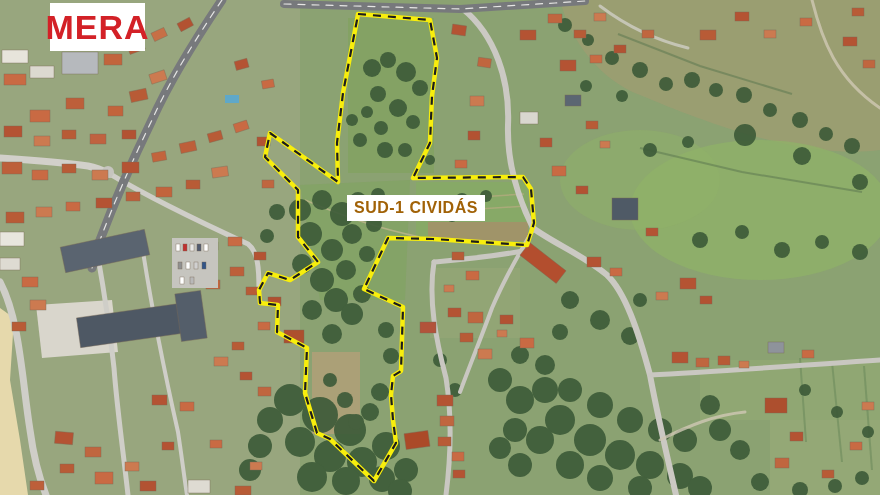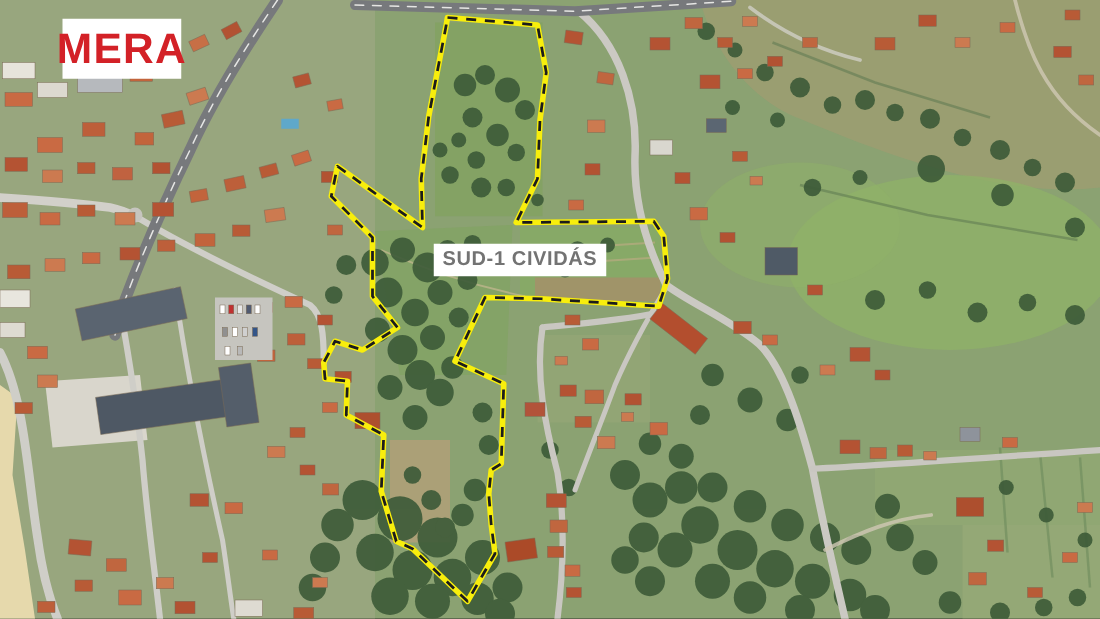--- a/index.html
+++ b/index.html
@@ -362,19 +362,19 @@
           <rect x="190" y="277" width="4" height="7" fill="#b8b8b8"></rect>
     </g>
   </g>
 
   <g fill="none" stroke-linejoin="round" stroke-linecap="butt">
     <polygon class="boundary-line" id="boundary-yellow" points="358,14 430,20 437,58 432,96 430,143 413,178 523,177 531,189 534,223 527,245 433,239 388,238 364,289 403,307 401,371 393,376 391,395 393,420 396,443 374,481 330,439 317,433 305,393 307,348 277,332 278,305 260,303 259,290 268,273 290,280 318,262 298,237 298,190 265,157 270,133 338,182 337,143 343,93 357,20" stroke="#f8ee0c" stroke-width="4.5"></polygon>
     <polygon class="boundary-line" id="boundary-dash" points="358,14 430,20 437,58 432,96 430,143 413,178 523,177 531,189 534,223 527,245 433,239 388,238 364,289 403,307 401,371 393,376 391,395 393,420 396,443 374,481 330,439 317,433 305,393 307,348 277,332 278,305 260,303 259,290 268,273 290,280 318,262 298,237 298,190 265,157 270,133 338,182 337,143 343,93 357,20" stroke="#1c1c1c" stroke-width="2.2" stroke-dasharray="8 7"></polygon>
   </g>
 </svg>
 
-<div class="map-label mera-label" style="color: rgb(211, 33, 39); background: rgb(255, 255, 255); margin-top: 12px;">
+<div class="map-label mera-label" style="color: rgb(211, 33, 39); background: rgb(255, 255, 255);">
   <span>MERA</span>
 </div>
-<div class="map-label zone-label" style="color: #737373; background: rgb(255, 255, 255);">
+<div class="map-label zone-label" style="color: #a16207; background: rgb(255, 255, 255);">
   <span>SUD-1 CIVIDÁS</span>
 </div>
 </div>
 
 </body></html>

